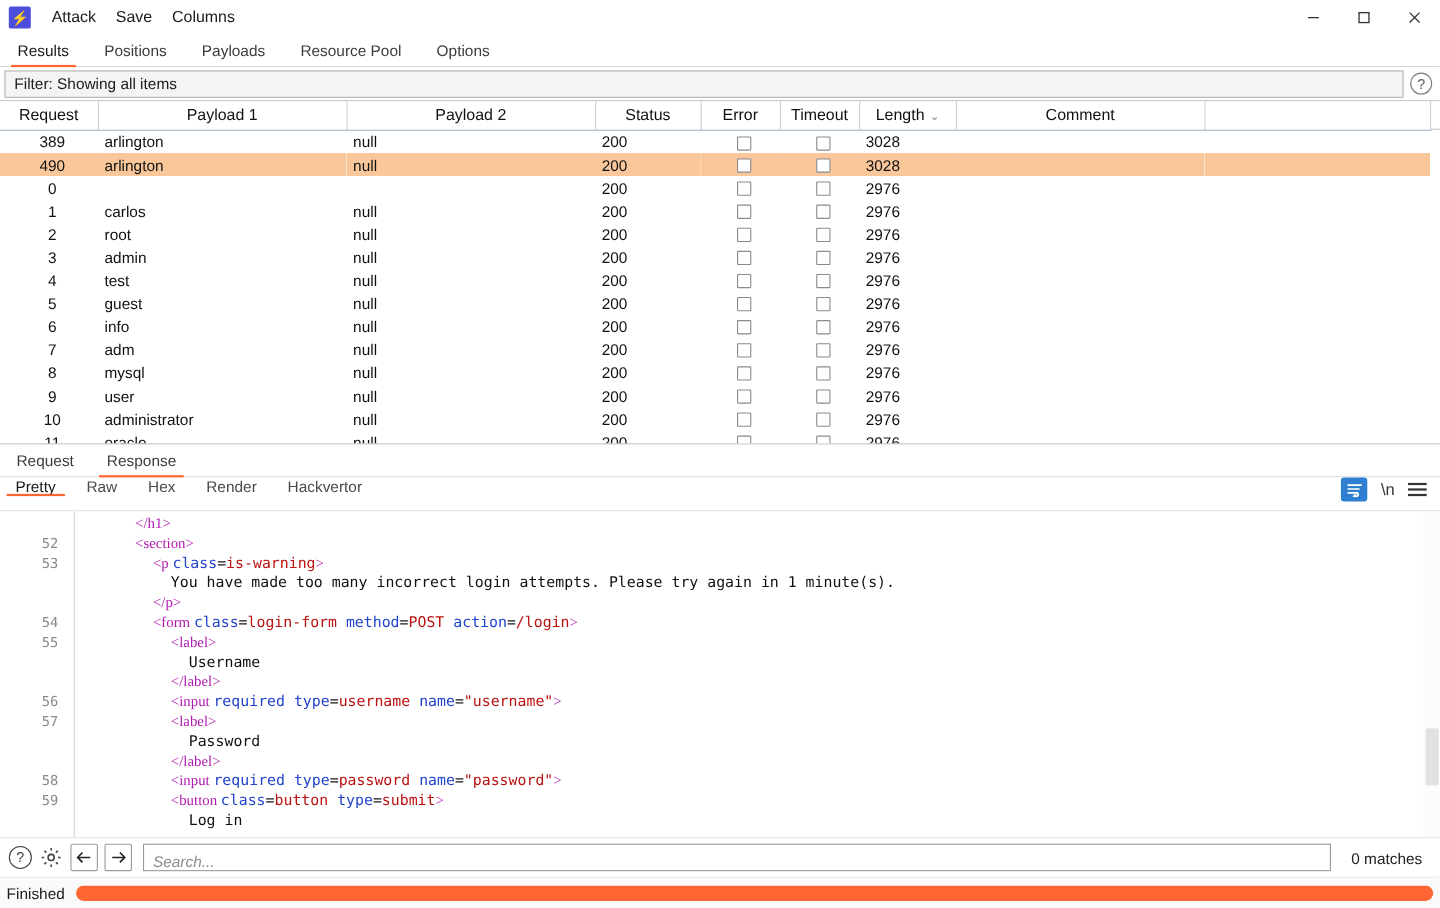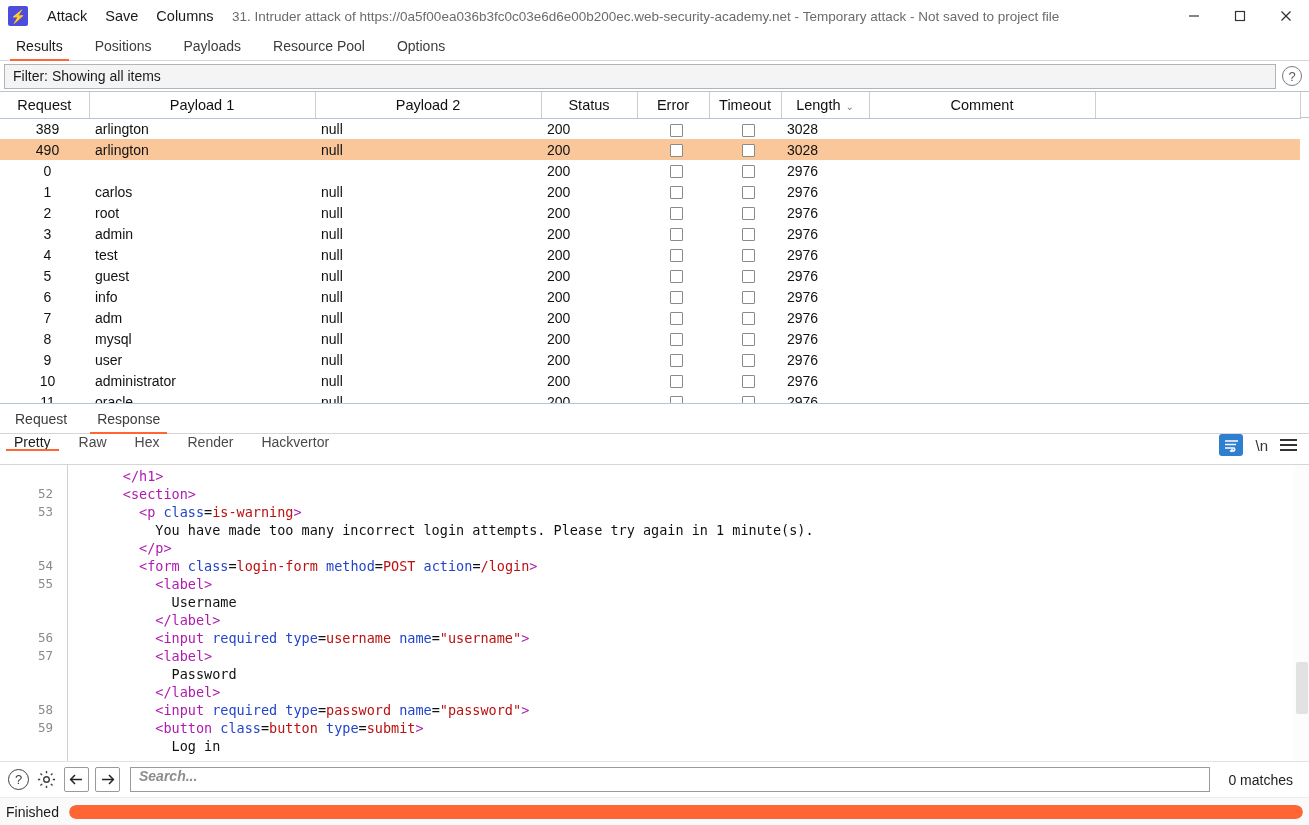--- a/index.html
+++ b/index.html
@@ -161,21 +161,21 @@
     font-family: "DejaVu Sans Mono", monospace; font-size: 12.5px;
     color: #8a8a8a; background: #fff; user-select:none;
   }
   .gutter div { height: 18px; line-height: 18px; padding-right: 14px; }
   .codearea {
     flex: 1 1 auto; padding-top: 2px; padding-left: 6px;
     font-family: "DejaVu Sans Mono", monospace; font-size: 13.5px;
     color: #111; overflow: hidden; white-space: pre;
   }
   .codearea div { height: 18px; line-height: 18px; }
-  .tg { color: #b01ab0; }        
+  .tg { color: #b01ab0; font-family: Liberation Serif, serif; }        
   .at { color: #2244cc; text-align: center; }        
   .vl { color: #bb1111; }        
   .tx { color: #111111; }        
   .vscroll {
     position: absolute; right: 0; top: 0; width: 15px; bottom: 0;
     background: #fcfcfc;
   }
   .vthumb {
     position: absolute; right: 1px; width: 12px; background: #e2e2e2; border-radius: 2px;
   }
@@ -191,24 +191,23 @@
     display:flex; align-items:center; justify-content:center; font-size: 13px; color:#3f3f3f;
   }
   .gear-ico { width: 23px; height: 23px; display:flex; align-items:center; justify-content:center; }
   .navbtn {
     width: 25px; height: 25px; border: 1px solid #9a9a9a; border-radius: 2px;
     background: #fff; display:flex; align-items:center; justify-content:center;
     font-size: 15px; color: #222;
   }
   .searchinput {
     flex: 1 1 auto; height: 25px; border: 1px solid #9a9a9a; background: #fff;
-    display: flex; align-items: flex-start; padding: 0 8px;
+    display: flex; align-items: flex-end; padding: 0 8px;
     font-size: 14px; color: #8d8d8d; font-style: italic;
     margin-left: 4px;
-    font-weight: bold;
   }
   .matches { font-size: 14px; color: #222; padding: 0 8px 0 12px; white-space: nowrap; }
 
   
   .statusbar {
     flex: 0 0 28px; height: 28px;
     display: flex; align-items: center; gap: 10px;
     background: #fafafa; padding: 0 6px;
     border-top: 1px solid #ececec;
     text-align: right;
@@ -222,21 +221,20 @@
 </head>
 <body>
 
 <div class="app">
 
   <div class="titlebar">
     <div class="burp-logo">⚡</div>
     <div class="menu-item">Attack</div>
     <div class="menu-item">Save</div>
     <div class="menu-item">Columns</div>
-    <div class="win-title">31. Intruder attack of https://0a5f00ea036b3fc0c03e6d6e00b200ec.web-security-academy.net - Temporary attack - Not saved to project file</div>
     <div class="win-ctrls">
       <div class="win-btn">
         <svg width="12" height="12" viewBox="0 0 12 12">
             <line x1="1" y1="6" x2="11" y2="6" stroke="currentColor" stroke-width="1.2"></line>
           </svg>
       </div>
       <div class="win-btn">
         <svg width="12" height="12" viewBox="0 0 12 12">
             <rect x="1.5" y="1.5" width="9" height="9" fill="none" stroke="currentColor" stroke-width="1.2"></rect>
           </svg>

